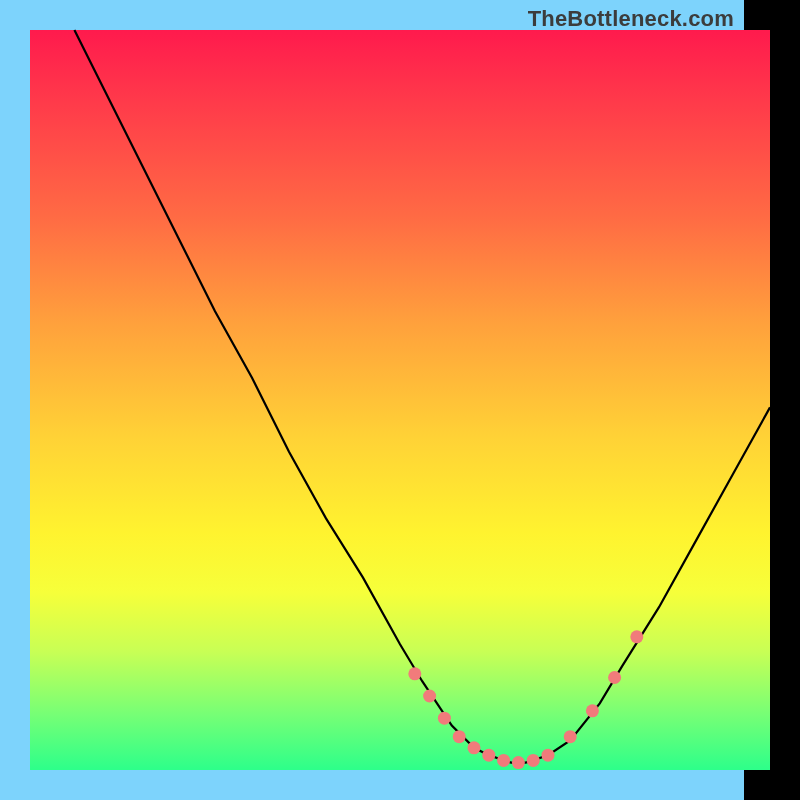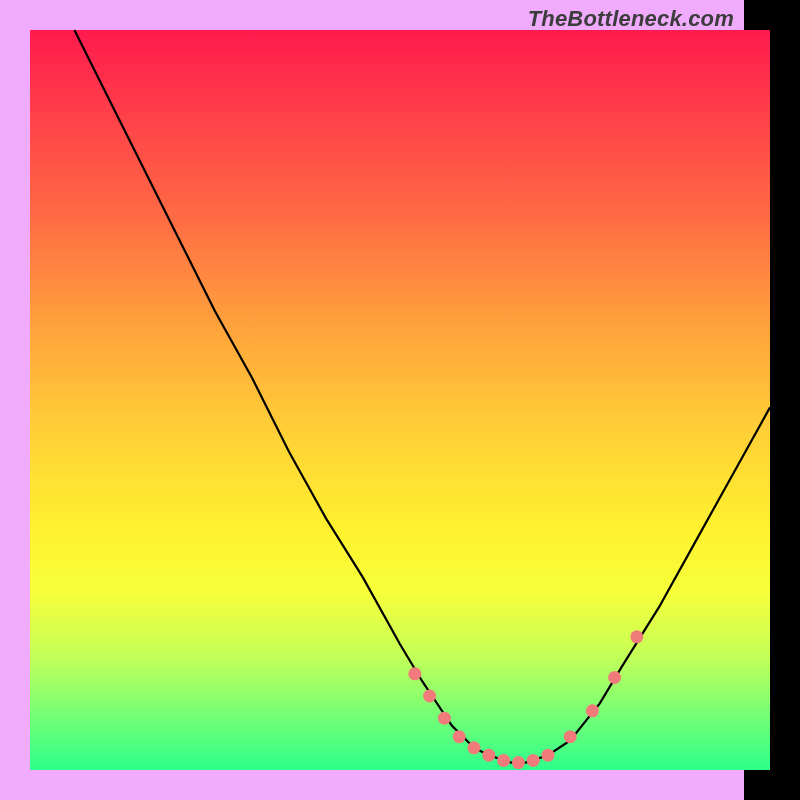--- a/index.html
+++ b/index.html
@@ -8,22 +8,21 @@
     width: 800px;
     height: 800px;
     background: #000;
     overflow: hidden;
     font-family: Arial, Helvetica, sans-serif;
   }
   .frame {
     position: relative;
     width: 744px;
     height: 800px;
-    background: #f0abfc;
-    font-style: italic;
+    background: #7dd3fc;
   }
   .watermark {
     position: absolute;
     top: 6px;
     right: 10px;
     color: #3c3c3c;
     font-size: 22px;
     font-weight: bold;
     letter-spacing: 0.2px;
     z-index: 5;

